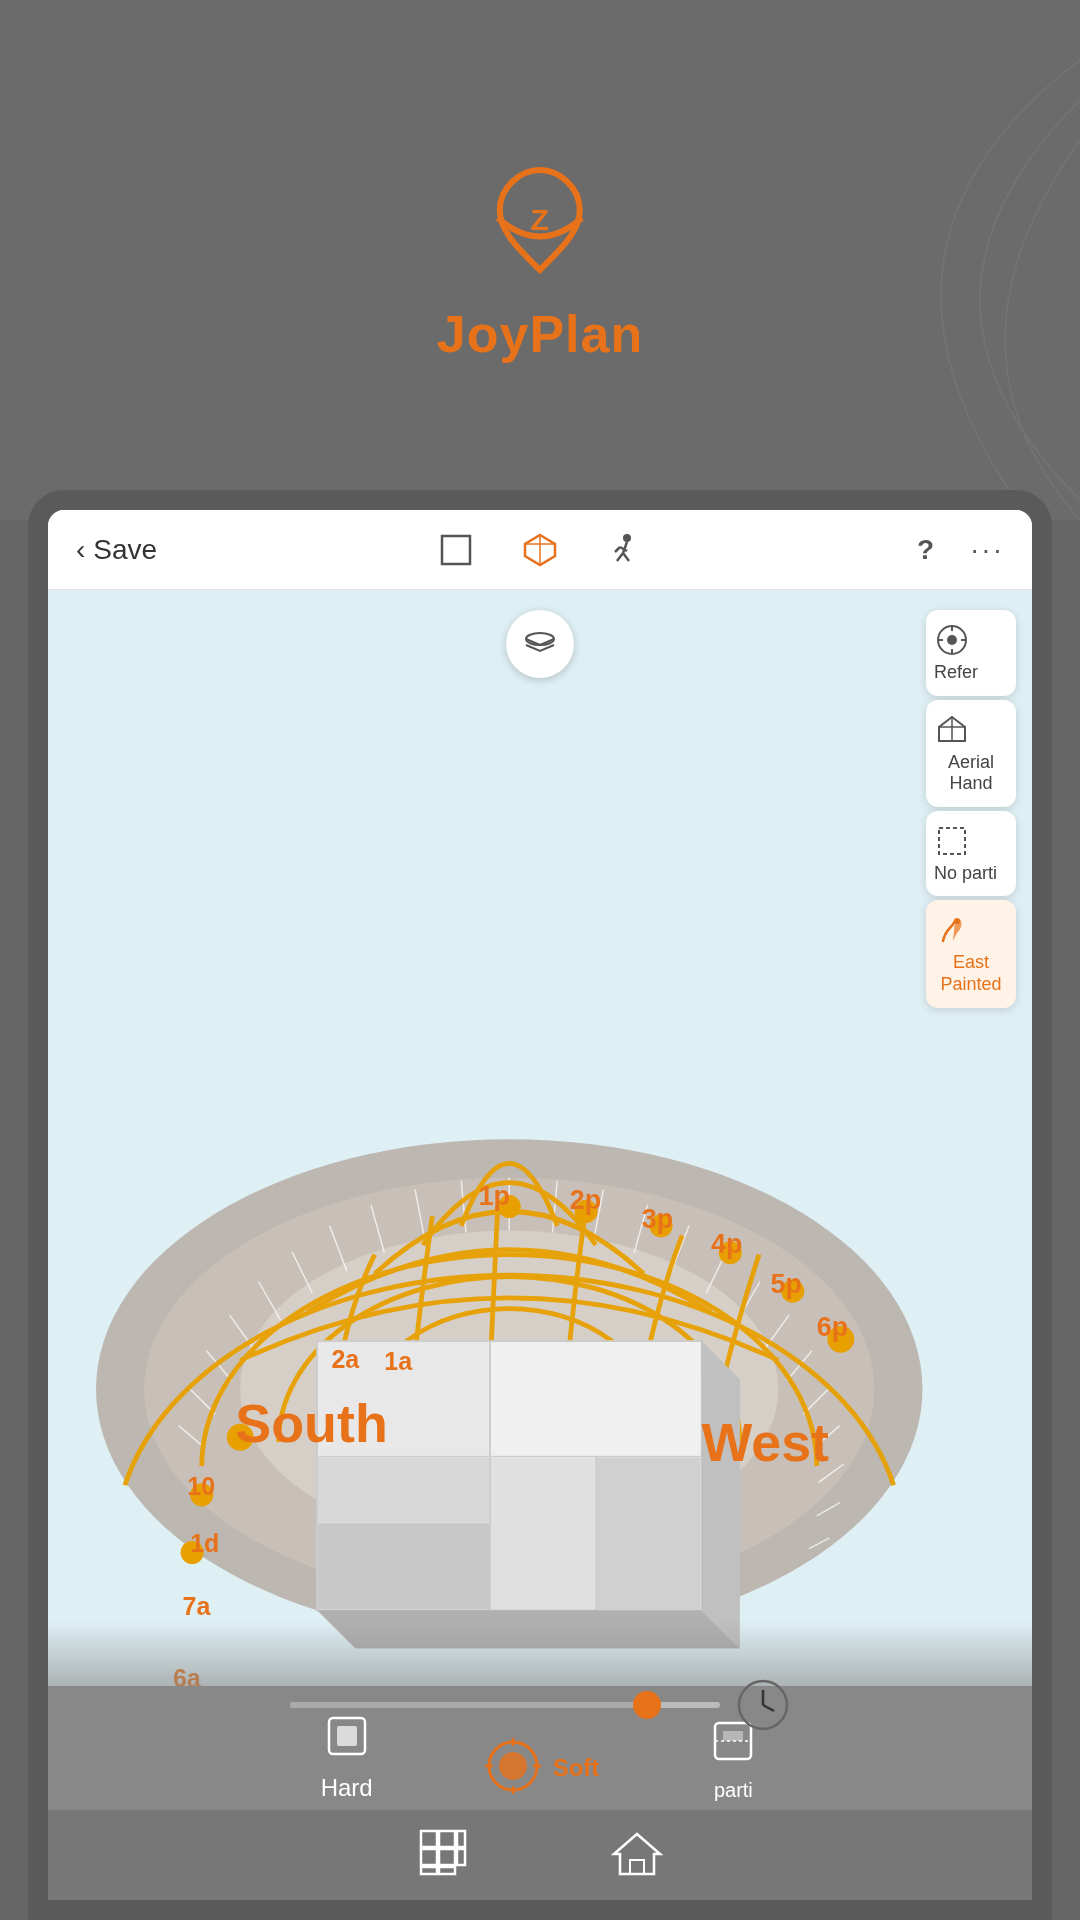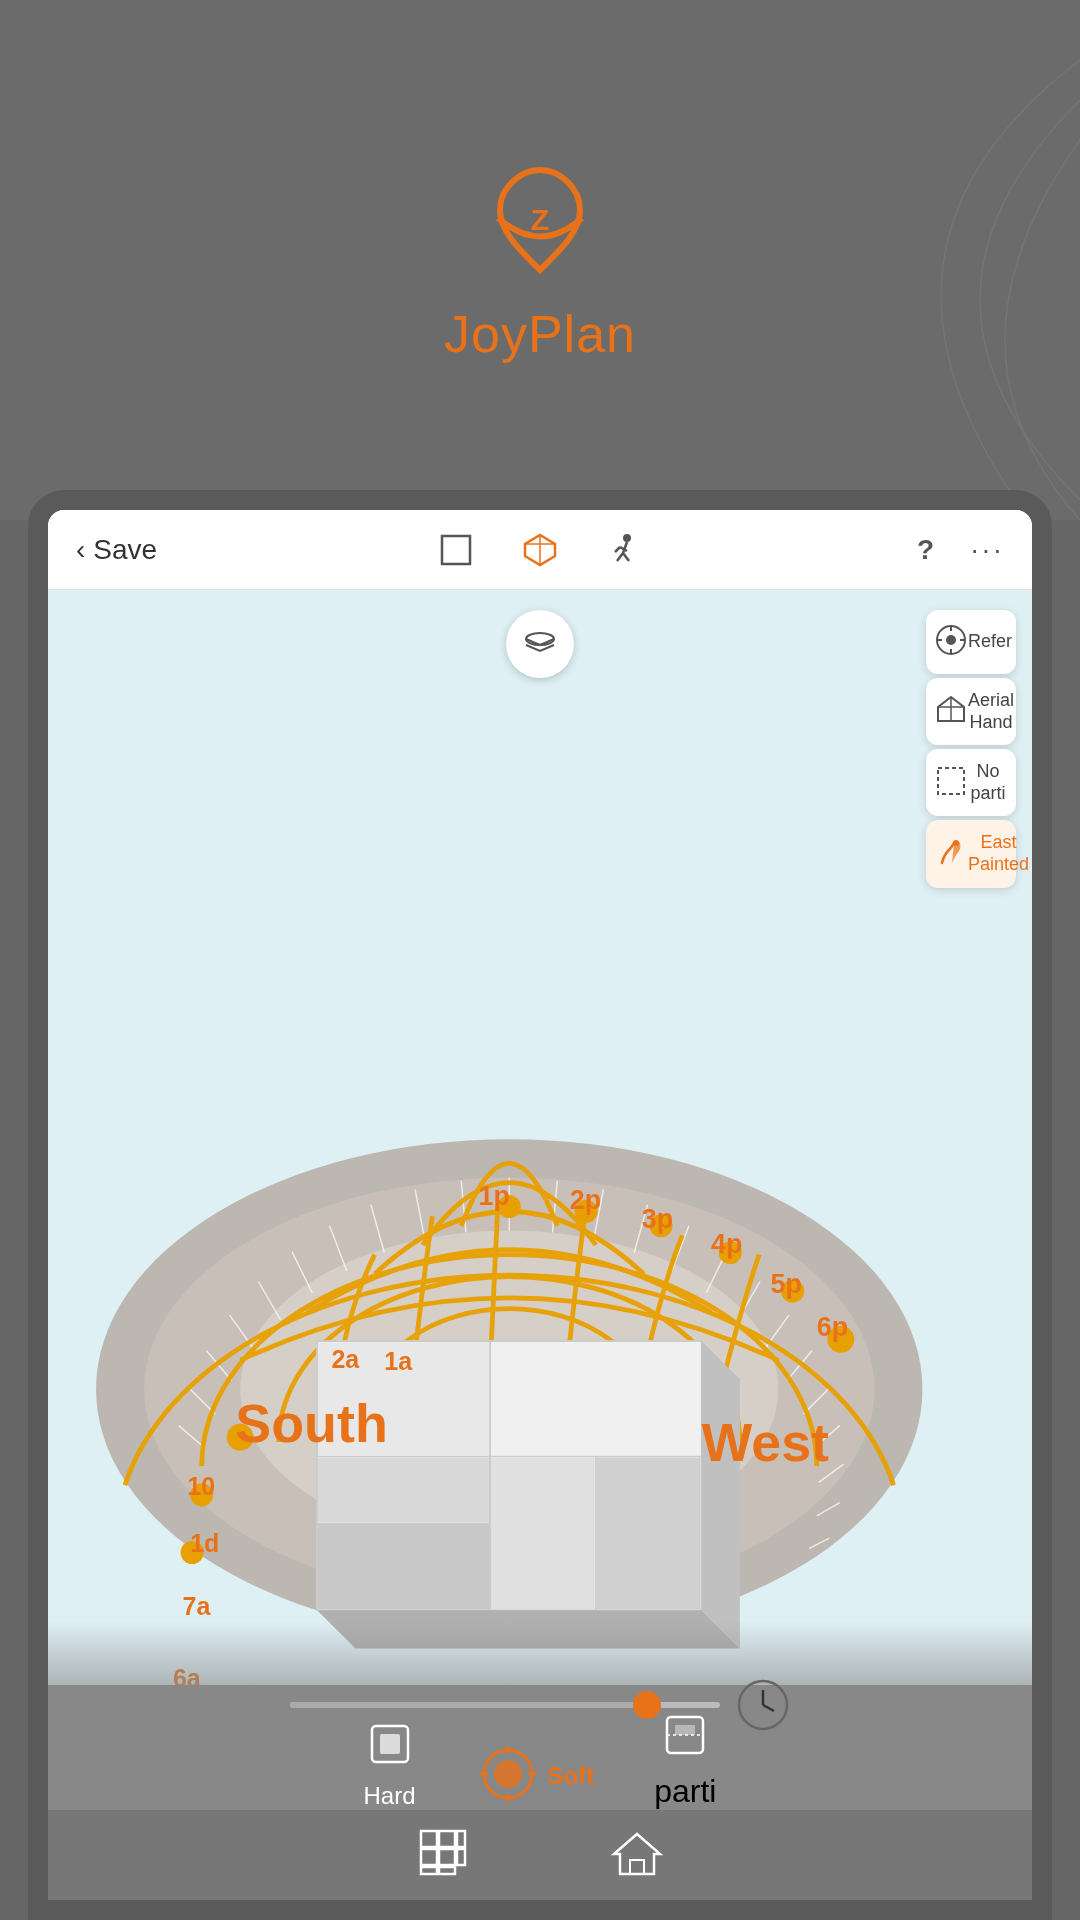--- a/index.html
+++ b/index.html
@@ -41,21 +41,21 @@
       gap: 24px;
     }
 
     .logo-icon {
       width: 120px;
       height: 120px;
     }
 
     .logo-text {
       font-size: 52px;
-      font-weight: 400;
+      font-weight: 700;
       color: #E8721A;
       letter-spacing: 1px;
     }
 
     
     .tablet-frame {
       position: absolute;
       top: 490px;
       left: 28px;
       right: 28px;
@@ -175,22 +175,22 @@
       flex-direction: column;
       gap: 4px;
       z-index: 20;
     }
 
     .panel-btn {
       width: 90px;
       background: white;
       border-radius: 12px;
       display: flex;
-      flex-direction: row;
-      align-items: center;
+      flex-direction: column;
+      align-items: flex-start;
       padding: 12px 8px;
       box-shadow: 0 2px 8px rgba(0,0,0,0.15);
     }
 
     .panel-btn-icon {
       width: 36px;
       height: 36px;
       display: flex;
       align-items: center;
       justify-content: center;
@@ -519,21 +519,21 @@
             <circle cx="27" cy="27" r="24" fill="none" stroke="#666" stroke-width="2.5"></circle>
             <line x1="27" y1="27" x2="27" y2="12" stroke="#333" stroke-width="2.5"></line>
             <line x1="27" y1="27" x2="38" y2="33" stroke="#333" stroke-width="2.5"></line>
           </svg>
         </div>
       </div>
 
       <div style="position:absolute; bottom:0; left:0; right:0; background: linear-gradient(to bottom, transparent 0%, #888 40%); height:280px; display:flex; flex-direction:column; align-items:center; justify-content:flex-end;">
 
         <div style="width:100%; background:#888; padding:24px 0 0 0;">
-          <div style="display:flex; justify-content:center; gap:60px; align-items:flex-end; padding-bottom:0;">
+          <div style="display:flex; justify-content:center; gap:108px; align-items:flex-end; padding-bottom:8px;">
 
             <div style="display:flex;flex-direction:column;align-items:center;gap:8px;">
               <div>
                 <svg width="52" height="52" viewBox="0 0 52 52">
                   <rect x="8" y="8" width="36" height="36" rx="4" fill="none" stroke="white" stroke-width="2.5"></rect>
                   <rect x="16" y="16" width="20" height="20" rx="2" fill="white" opacity="0.7"></rect>
                 </svg>
               </div>
               <span style="color:white;font-size:24px;">Hard</span>
             </div>
@@ -554,21 +554,21 @@
             </div>
 
             <div style="display:flex;flex-direction:column;align-items:center;gap:8px;">
               <div>
                 <svg width="52" height="52" viewBox="0 0 52 52">
                   <rect x="8" y="8" width="36" height="36" rx="4" fill="none" stroke="white" stroke-width="2.5"></rect>
                   <line x1="8" y1="26" x2="44" y2="26" stroke="white" stroke-width="1.5" stroke-dasharray="3,3"></line>
                   <rect x="16" y="16" width="20" height="10" fill="white" opacity="0.4"></rect>
                 </svg>
               </div>
-              <span style="color:#000000;font-size:32px;">parti</span>
+              <span style="color:#ffffff;font-size:20px;">parti</span>
             </div>
           </div>
 
           <div style="display:flex;justify-content:center;gap:140px;padding:16px 0;background:#777;">
             <div>
               <svg width="54" height="54" viewBox="0 0 54 54">
                 <rect x="5" y="5" width="16" height="16" fill="none" stroke="white" stroke-width="2.5"></rect>
                 <rect x="23" y="5" width="16" height="16" fill="none" stroke="white" stroke-width="2.5"></rect>
                 <rect x="5" y="23" width="16" height="16" fill="none" stroke="white" stroke-width="2.5"></rect>
                 <rect x="23" y="23" width="16" height="16" fill="none" stroke="white" stroke-width="2.5"></rect>

